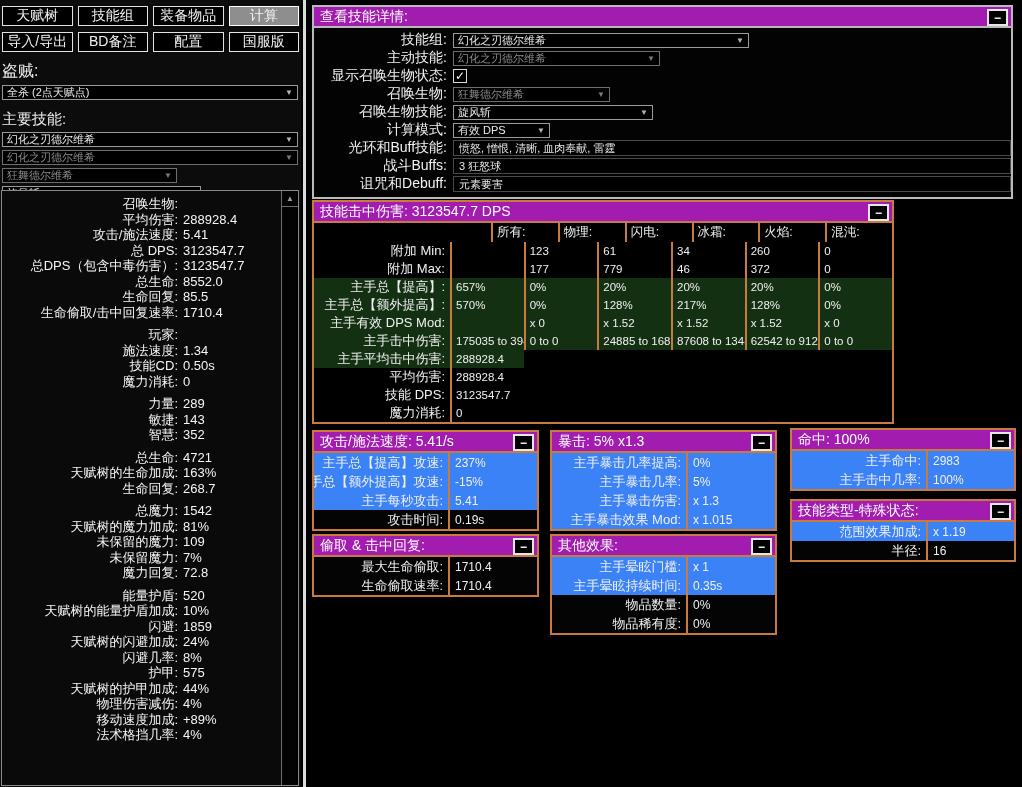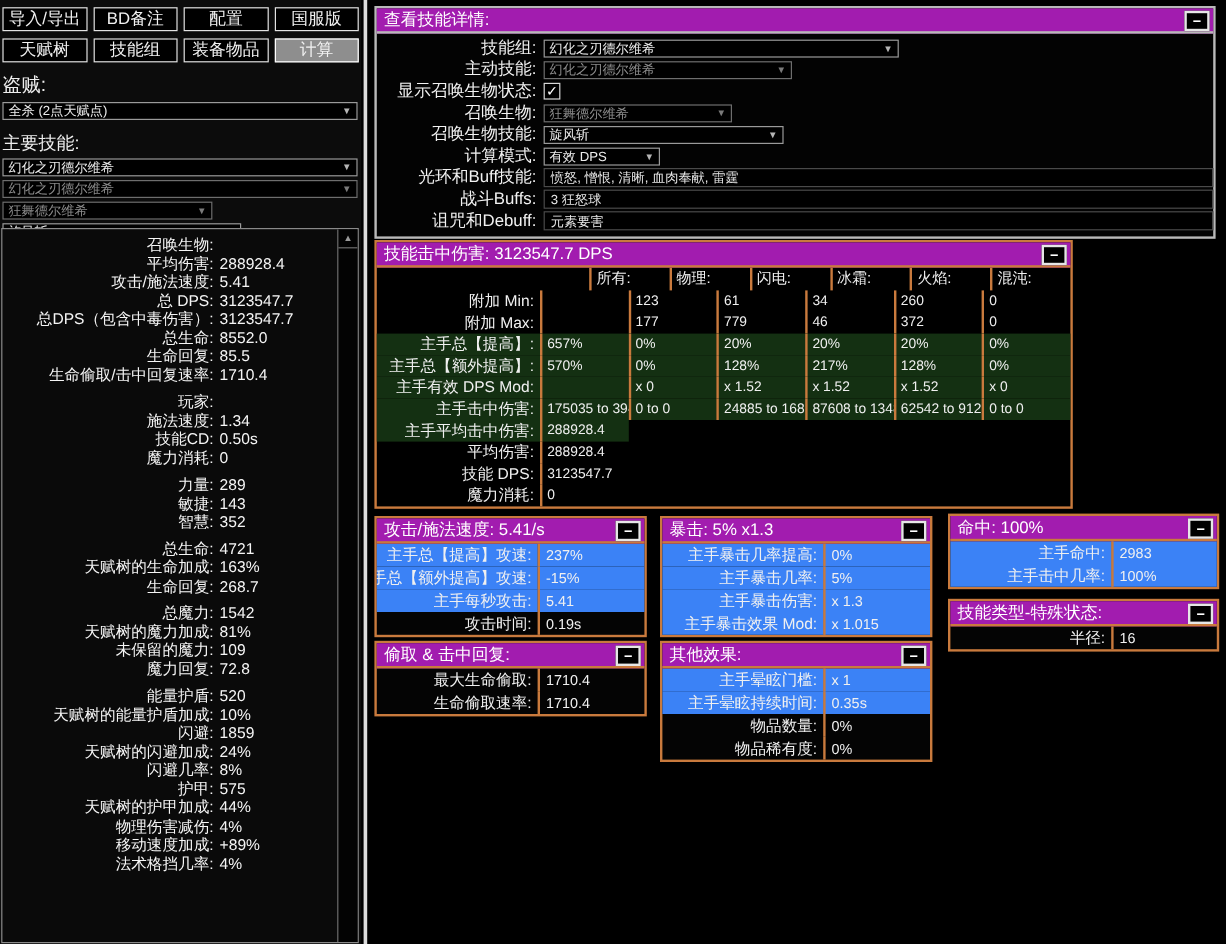--- a/index.html
+++ b/index.html
@@ -83,38 +83,38 @@
   #panel-leech{left:2px;top:534px;width:227px;}
   #panel-other{left:240px;top:534px;width:227px;}
 </style>
 </head>
 <body>
 
 <div id="left-col">
 
   <div class="btn-row">
 
+      <div class="btn">天赋树</div>
+
+      <div class="btn">技能组</div>
+
+      <div class="btn">装备物品</div>
+
+      <div class="btn active-true">计算</div>
+    </div>
+
+  <div class="btn-row">
+
       <div class="btn">导入/导出</div>
 
       <div class="btn">BD备注</div>
 
       <div class="btn">配置</div>
 
       <div class="btn">国服版</div>
-    </div>
-
-  <div class="btn-row">
-
-      <div class="btn">天赋树</div>
-
-      <div class="btn">技能组</div>
-
-      <div class="btn">装备物品</div>
-
-      <div class="btn active-true">计算</div>
     </div>
 
   <div class="side-label">盗贼:</div>
 
   <div class="dd" id="ascendancy-dd">
     <span>全杀 (2点天赋点)</span>
     <span class="arr">▼</span>
   </div>
 
   <div class="side-label main">主要技能:</div>
@@ -263,20 +263,24 @@
         <div class="stat-line">
           <div class="stat-label">天赋树的魔力加成:</div>
           <div class="stat-value">81%</div>
         </div>
 
         <div class="stat-line">
           <div class="stat-label">未保留的魔力:</div>
           <div class="stat-value">109</div>
         </div>
 
+        <div class="stat-line">
+          <div class="stat-label">未保留魔力:</div>
+          <div class="stat-value">7%</div>
+        </div>
 
         <div class="stat-line">
           <div class="stat-label">魔力回复:</div>
           <div class="stat-value">72.8</div>
         </div>
 
         <div class="stat-line sp-true">
           <div class="stat-label"></div>
           <div class="stat-value"></div>
         </div>
@@ -625,20 +629,24 @@
       </div>
   </div>
 
   <div class="mini" id="panel-skilltype">
     <div class="panel-title">
       <span>技能类型-特殊状态:</span>
       <div class="minbtn">−</div>
     </div>
     <div>
 
+        <div class="mini-row mini-g">
+          <div class="ml">范围效果加成:</div>
+          <div class="mv">x 1.19</div>
+        </div>
 
         <div class="mini-row mini-d">
           <div class="ml">半径:</div>
           <div class="mv">16</div>
         </div>
       </div>
   </div>
 
   <div class="mini" id="panel-leech">
     <div class="panel-title">

